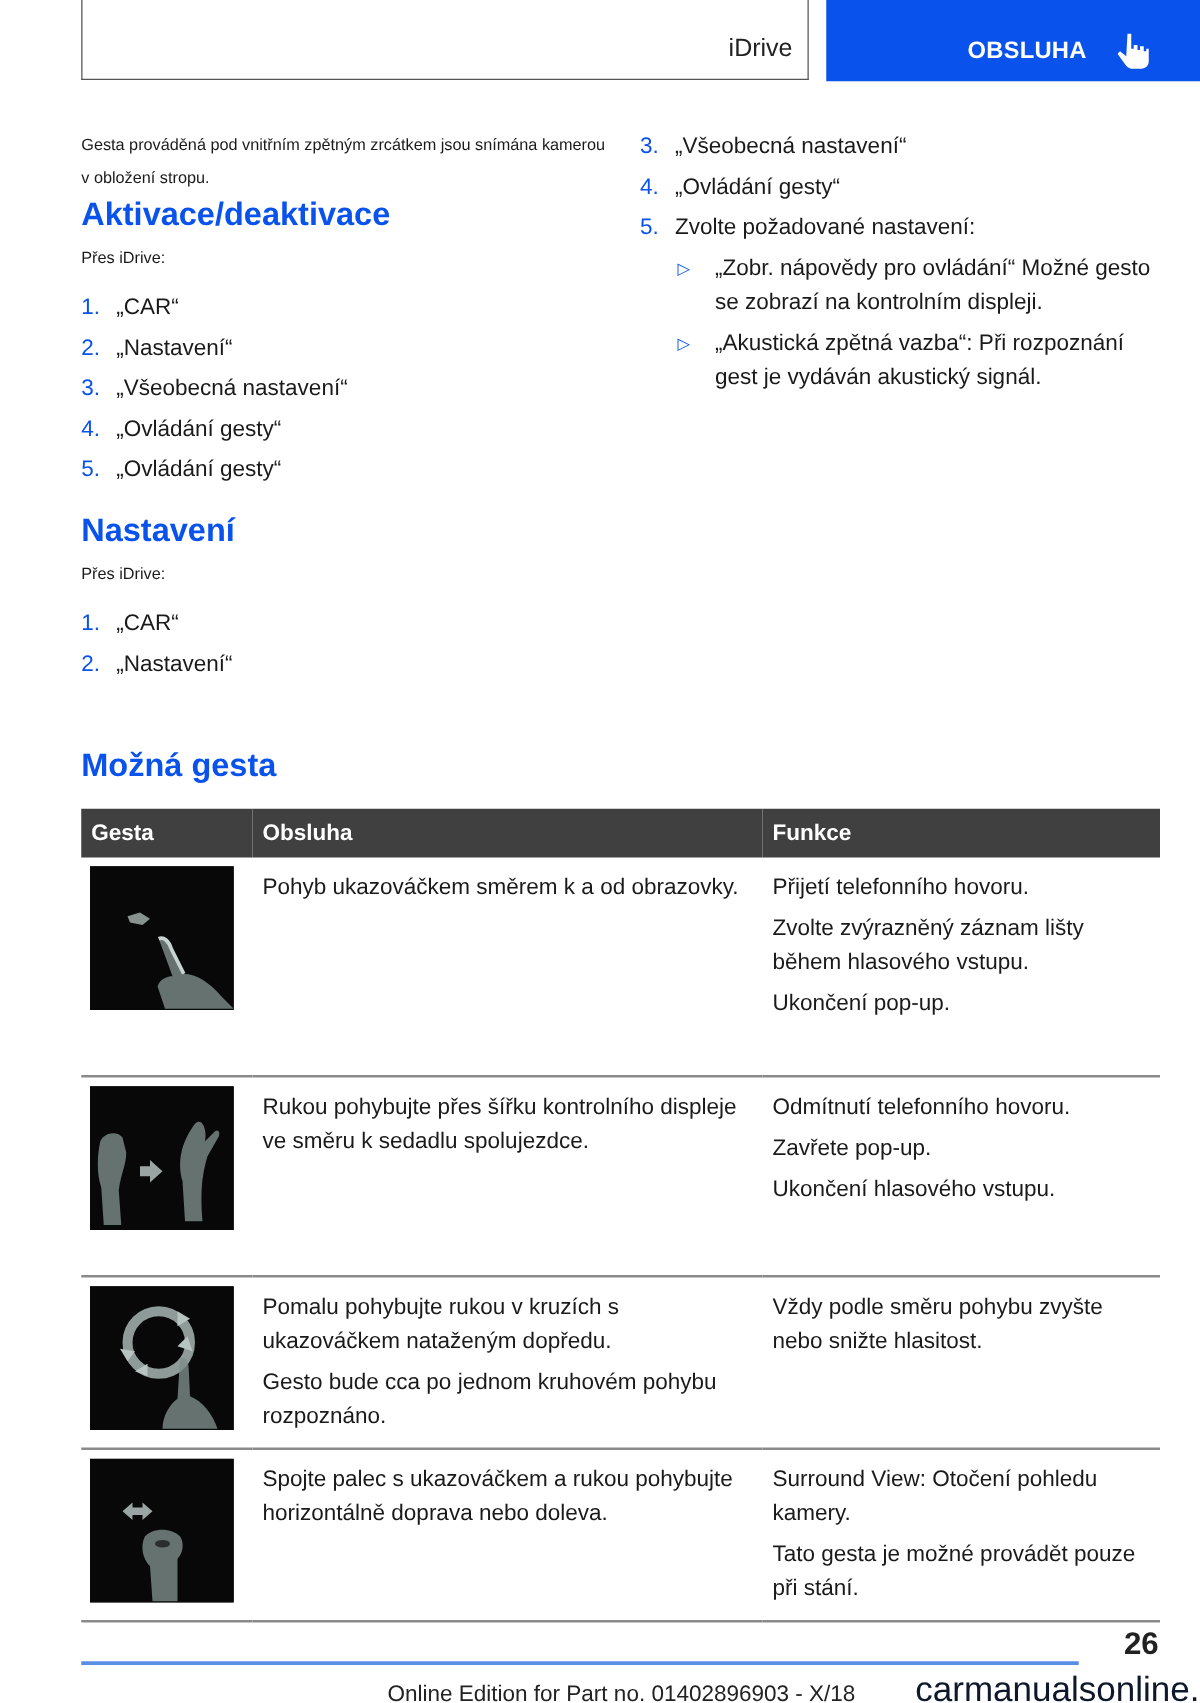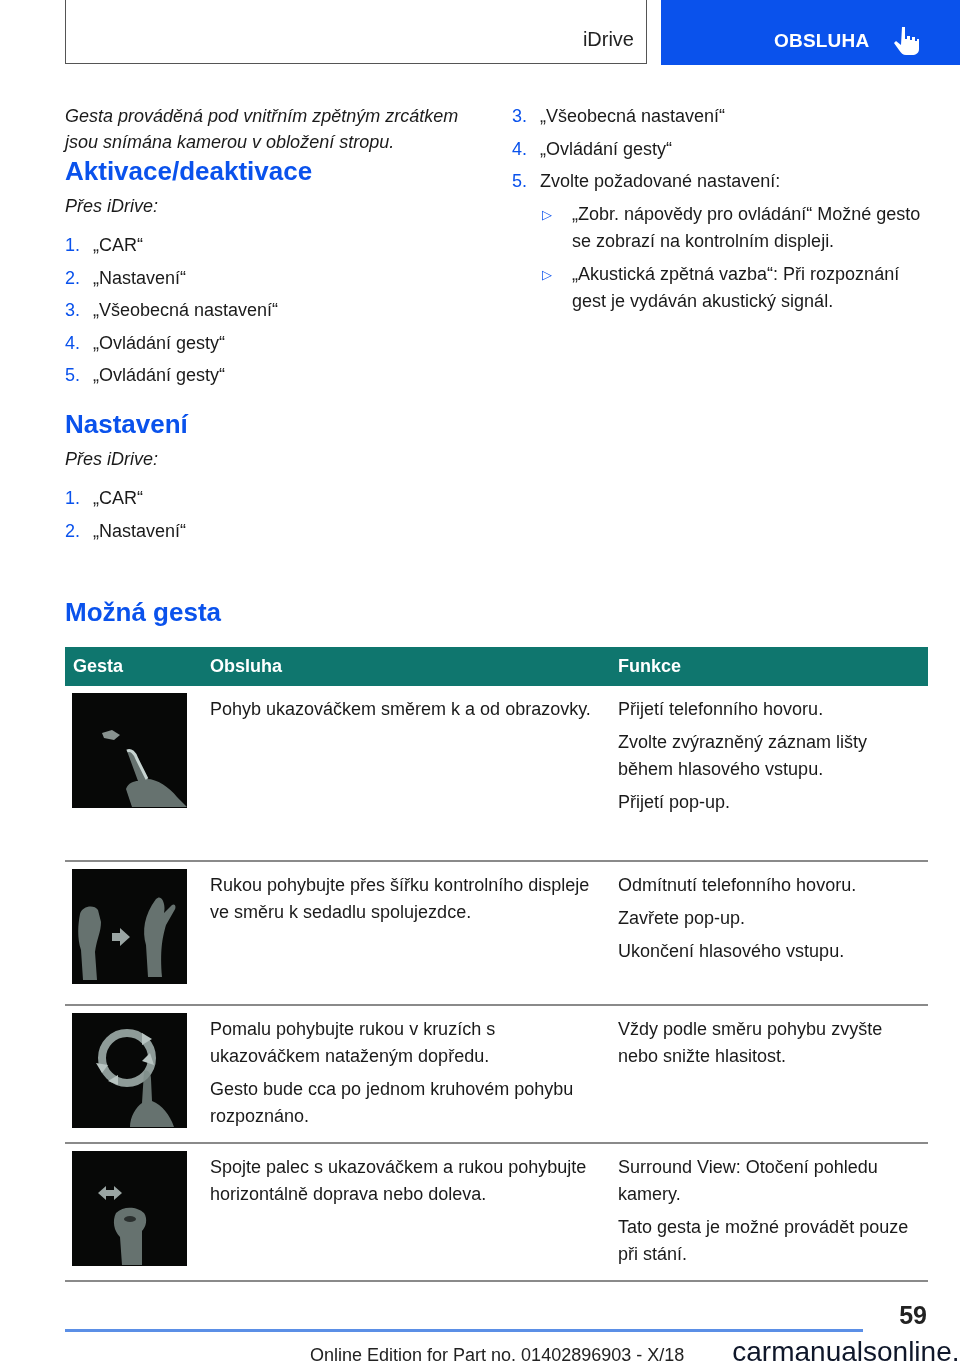--- a/index.html
+++ b/index.html
@@ -8,32 +8,32 @@
   .hdr-left { position: absolute; left: 65px; top: -2px; width: 582px; height: 66px;
               border: 1px solid #555; border-top: none; box-sizing: border-box; }
   .hdr-left .crumb { position: absolute; right: 12px; top: 30px; font-size: 20px; color: #222; }
   .hdr-right { position: absolute; left: 661px; top: 0; width: 299px; height: 65px; background: #0a52ec;
                color: #fff; }
   .hdr-right .label { position: absolute; left: 113px; top: 30px; font-size: 19px; font-weight: bold; letter-spacing: 0.2px; }
   .hdr-right .hand { position: absolute; left: 233px; top: 26px; width: 26px; height: 30px; }
 
   .col-left { position: absolute; left: 65px; top: 103px; width: 425px; }
   .col-right { position: absolute; left: 512px; top: 103px; width: 420px; }
-  p.body { margin: 0; font-size: 18px; line-height: 26px; font-style: italic; }
+  p.body { margin: 0; font-size: 13px; line-height: 26px; }
   h2 { color: #0a52ec; font-size: 26px; font-weight: bold; margin: 0; line-height: 32px; }
   ol.steps { list-style: none; margin: 0; padding: 0; }
   ol.steps li { display: flex; font-size: 18px; line-height: 26px; margin: 0 0 6.5px 0; }
   ol.steps li .num { color: #0a52ec; width: 28px; flex: none; }
   ul.sub { list-style: none; margin: 6px 0 0 0; padding: 0; }
   ul.sub li { display: flex; font-size: 18px; line-height: 27px; margin: 0 0 6px 0; }
   ul.sub li .tri { color: #0a52ec; width: 30px; flex: none; font-size: 13px; padding-left: 2px; }
 
   .sec-title { position: absolute; left: 65px; top: 596px; text-align: center; }
   table.gestures { position: absolute; left: 65px; top: 647px; width: 863px; border-collapse: collapse; }
-  table.gestures th { background: #0f766e; color: #fff; text-align: left; font-size: 18px; font-weight: bold;
+  table.gestures th { background: #404040; color: #fff; text-align: left; font-size: 18px; font-weight: bold;
                       height: 39px; padding: 0 8px; margin-left: 23px; }
   table.gestures td { vertical-align: top; font-size: 18px; line-height: 27px; padding: 10px 8px 6px 8px;
                       border-bottom: 2px solid #8a8a8a; }
   table.gestures td.img { width: 114px; padding: 7px 7px 9px 7px; }
   table.gestures td p { margin: 0 0 6px 0; }
   .gimg { width: 115px; height: 115px; background: #070807; display: block; }
   .col-gesta { width: 121px; }
   .col-obsluha { width: 392px; }
 
   .footer-line { position: absolute; left: 65px; top: 1329px; width: 798px; height: 3px; background: #5b8fe6; }
@@ -142,24 +142,24 @@
           <path d="M55 58 c4 -2 8 2 10 8 l10 20 c10 0 22 8 30 18 l10 10 h-55 l-6 -18 c2 -6 8 -8 12 -8 z" fill="#7e8d8a" opacity="0.8"></path>
           <path d="M55 58 c4 -2 8 2 10 8 l10 20" stroke="#c6d3d0" stroke-width="3" fill="none"></path>
         </svg>
       </td>
       <td>
           <p>Pohyb ukazováčkem směrem k a od obrazovky.</p>
         </td>
       <td>
         <p>Přijetí telefonního hovoru.</p>
         <p>Zvolte zvýrazněný záznam lišty během hlasového vstupu.</p>
-        <p>Přijetí pop-up.</p>
-      </td>
-    </tr>
-    <tr style="height:144px;">
+        <p>Ukončení pop-up.</p>
+      </td>
+    </tr>
+    <tr style="height:160px;">
       <td class="img">
         <svg class="gimg" viewBox="0 0 115 115">
           <rect width="115" height="115" fill="#070807"></rect>
           <path d="M8 45 c2 -8 14 -10 18 -4 l3 12 c0 10 -4 16 -6 30 l2 28 h-14 l-2 -30 c-4 -12 -3 -26 -1 -36 z" fill="#7e8d8a" opacity="0.8"></path>
           <path d="M40 64 h8 v-5 l10 9 l-10 9 v-5 h-8 z" fill="#9aa5a3"></path>
           <path d="M84 30 c6 -6 10 6 8 14 l8 -8 c3 -2 5 2 2 6 l-8 14 c-4 14 -6 26 -4 52 h-14 l-2 -32 c-4 -14 -2 -30 10 -46 z" fill="#7e8d8a" opacity="0.8"></path>
         </svg>
       </td>
       <td>
           <p>Rukou pohybujte přes šířku kontrolního displeje ve směru k sedadlu spolujezdce.</p>
@@ -203,17 +203,17 @@
           <p>Spojte palec s ukazováčkem a rukou pohybujte horizontálně doprava nebo doleva.</p>
         </td>
       <td>
         <p>Surround View: Otočení pohledu kamery.</p>
         <p>Tato gesta je možné provádět pouze při stání.</p>
       </td>
     </tr>
   </tbody>
 </table>
 
-<div class="page-num">59</div>
+<div class="page-num">26</div>
 <div class="footer-line"></div>
 <div class="edition">
   <span>Online Edition for Part no. 01402896903 - X/18</span><span class="wm">carmanualsonline.info</span>
 </div>
 
 </body></html>

